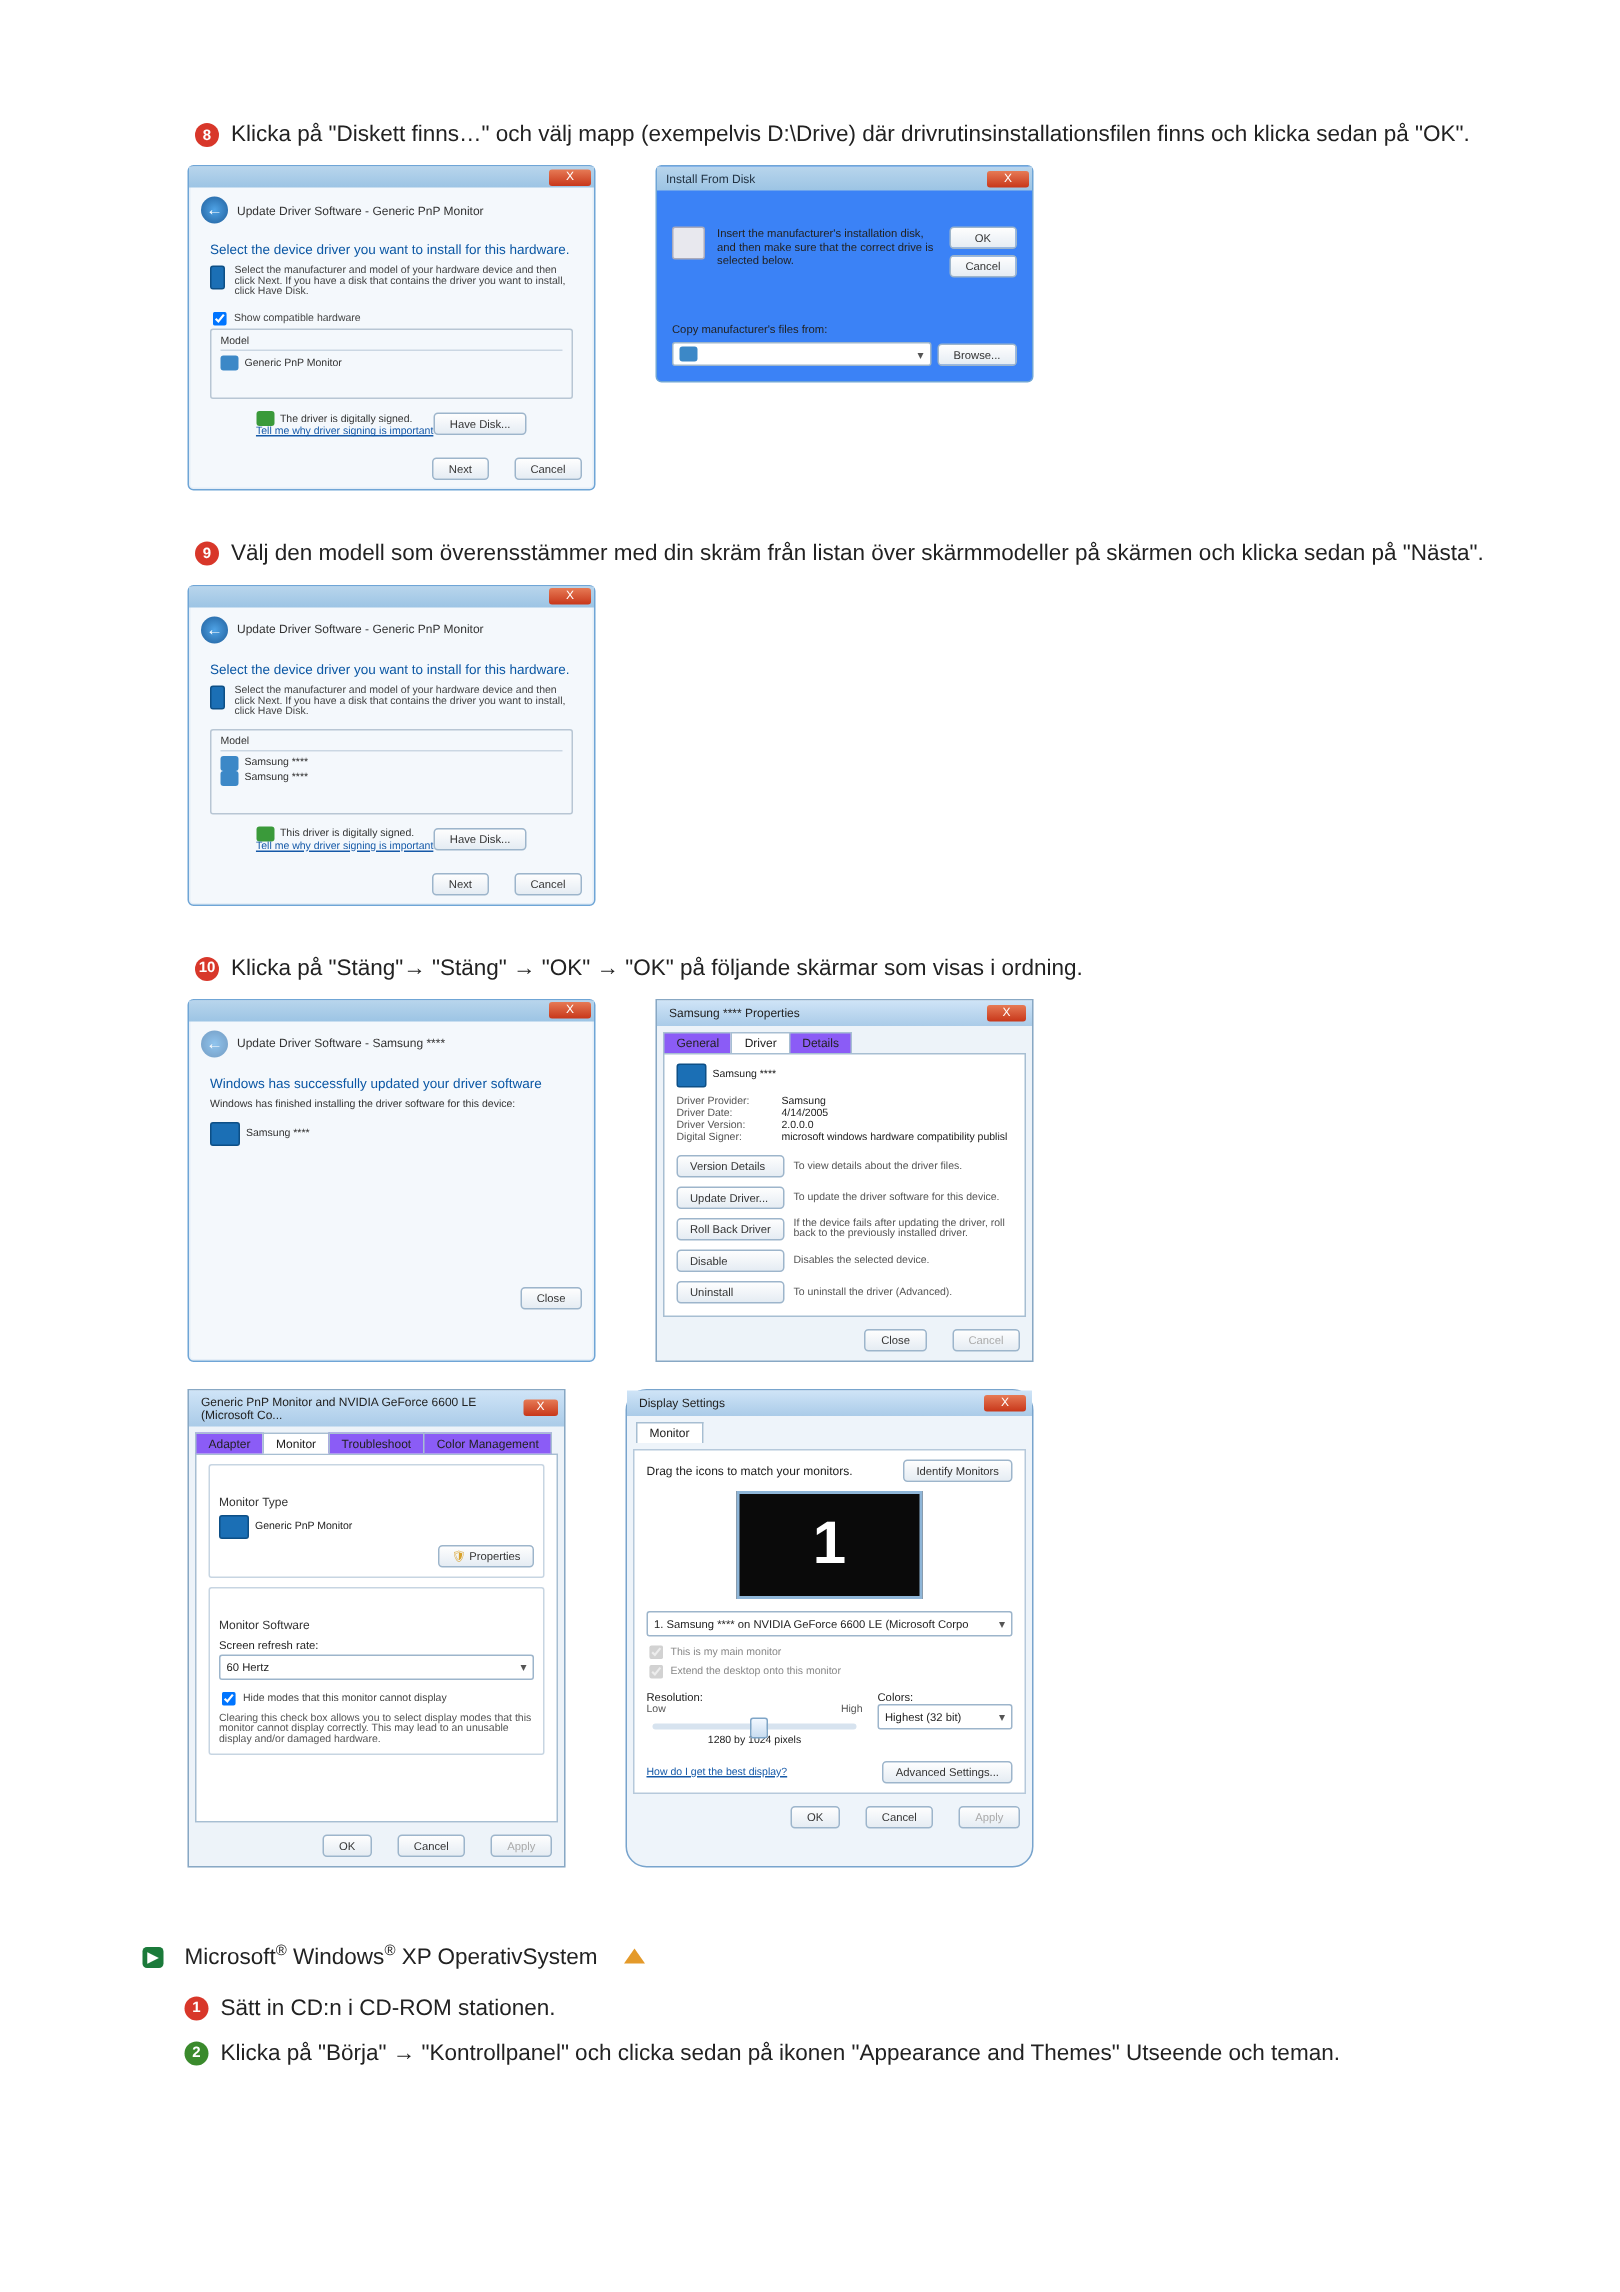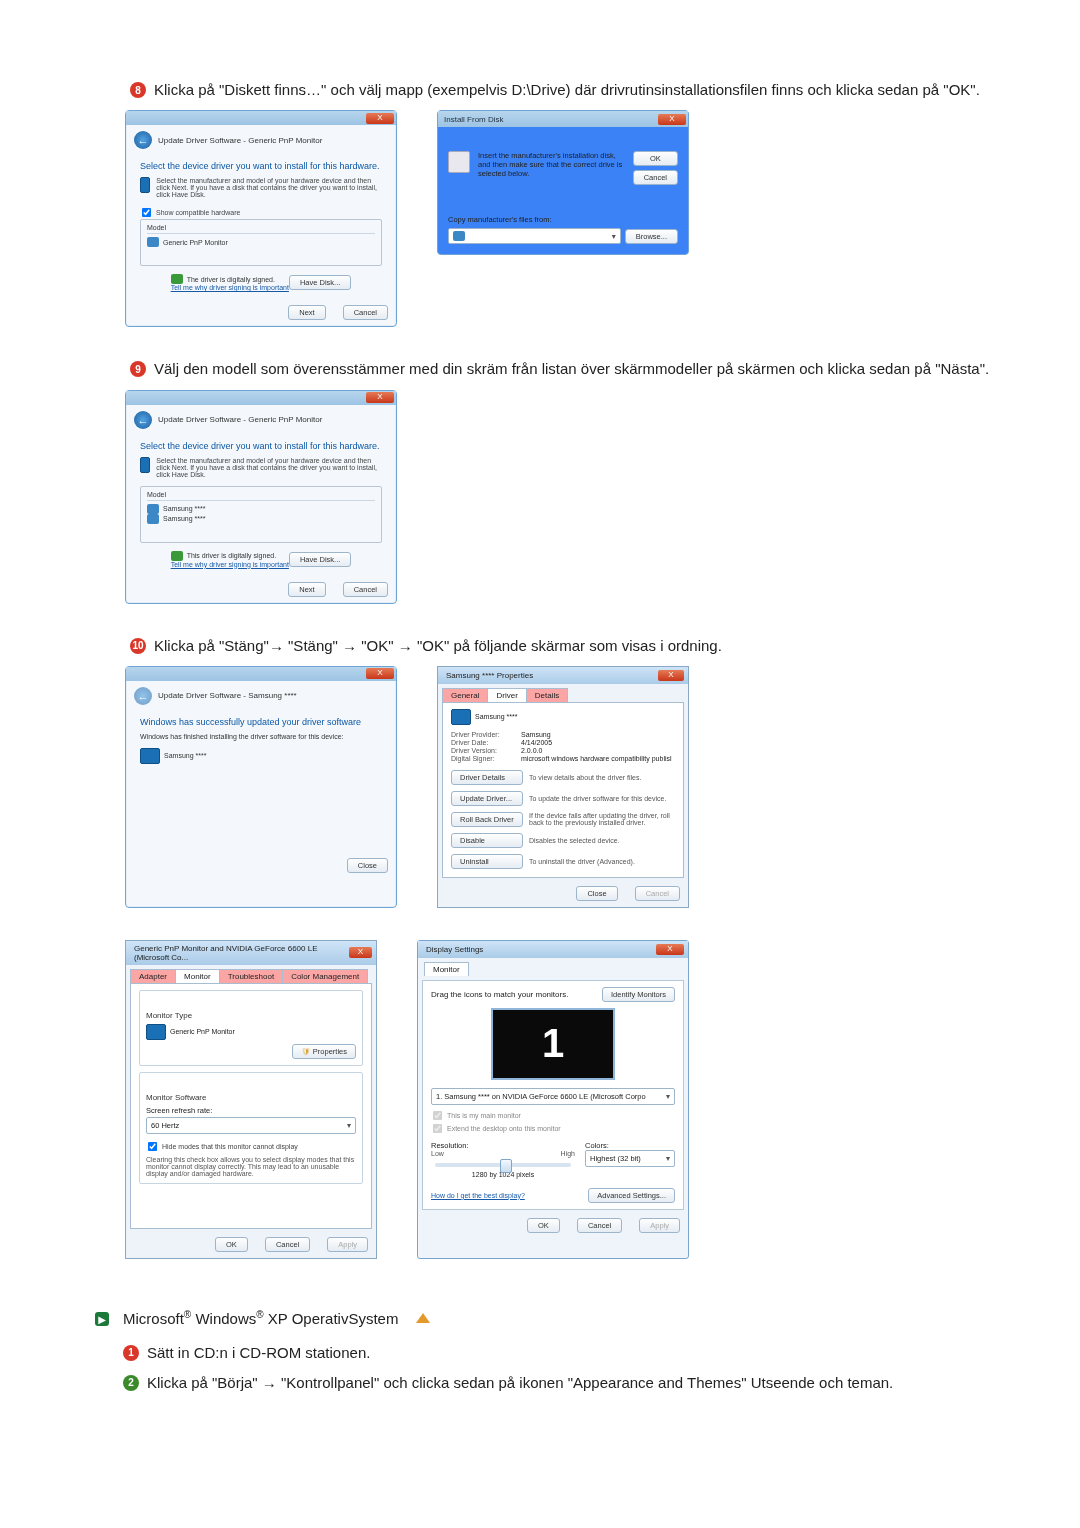--- a/index.html
+++ b/index.html
@@ -146,21 +146,21 @@
     padding:3px 4px 3px 8px;
     display:flex; justify-content:space-between; align-items:center;
     font-size:8px;
   }
   .cprop .ct .closebtn { width:26px;height:11px;}
   .tabs { display:flex; font-size:8px; padding: 4px 4px 0;}
   .tab {
     padding:2px 8px;
     border:1px solid #a7bed2;
     border-bottom:none;
-    background:#fca5a5;
+    background:#8b5cf6;
     margin-right:-1px;
   }
   .tab.active { background:#fff; }
   .cprop .panel {
     background:#fff; border:1px solid #a7bed2;
     margin:0 4px 4px; padding:6px 8px 8px;
   }
   .minirow { display:flex; gap:10px; font-size:7px; margin:1px 0;}
   .minirow .k{ color:#555; width:60px;}
   .desc { font-size:7px; color:#555; }
@@ -178,21 +178,21 @@
     padding:20px 6px 6px; margin-bottom:6px;
     font-size:8px;
   }
   .grp legend, .grp .legend { font-size:8px; color:#333; }
   .selectbox {
     height:15px; border:1px solid #9db5cb; border-radius:2px; background:#fff;
     font-size:7.5px; display:flex; align-items:center; justify-content:space-between;
     padding:0 4px;
   }
   
-  .ds { width:270px; border:1px solid #78a4cd; background:#eef4fa; font-size:8px; border-radius:3px;}
+  .ds { width:270px; border:1px solid #78a4cd; background:#eef4fa; font-size:8px; border-radius:14px;}
   .ds .dt {
     background: linear-gradient(#cfe4f7,#aacbe8);
     padding:3px 4px 3px 8px;
     display:flex; justify-content:space-between; align-items:center;
   }
   .ds .dpanel { background:#fff; border:1px solid #b6c9db; margin:4px; padding:6px 8px;}
   .monitorbox {
     width: 120px; height: 68px;
     background:#0a0a0a; color:#fff;
     display:flex; align-items:center; justify-content:center;
@@ -413,40 +413,40 @@
             </div>
           <div class="minirow">
               <span class="k">Driver Version:</span>
               <span>2.0.0.0</span>
             </div>
           <div class="minirow">
               <span class="k">Digital Signer:</span>
               <span>microsoft windows hardware compatibility publisl</span>
             </div>
           <div class="actiongrid">
-            <span class="pbtn">Driver Details</span>
+            <span class="pbtn">Version Details</span>
             <span class="desc">To view details about the driver files.</span>
             <span class="pbtn">Update Driver...</span>
             <span class="desc">To update the driver software for this device.</span>
             <span class="pbtn">Roll Back Driver</span>
             <span class="desc">If the device fails after updating the driver, roll back to the previously installed driver.</span>
             <span class="pbtn">Disable</span>
             <span class="desc">Disables the selected device.</span>
             <span class="pbtn">Uninstall</span>
             <span class="desc">To uninstall the driver (Advanced).</span>
           </div>
         </div>
         <div class="btnrow">
           <button class="vbtn">Close</button>
           <button class="vbtn disabled">Cancel</button>
         </div>
       </div>
     </div>
 
-    <div class="figs-row" style="margin-top:32px">
+    <div class="figs-row" style="margin-top:18px">
 
       <div class="cprop wide">
         <div class="ct">
           <span>Generic PnP Monitor and NVIDIA GeForce 6600 LE (Microsoft Co...</span>
           <div class="closebtn">X</div>
         </div>
         <div class="tabs">
           <div class="tab">Adapter</div>
           <div class="tab active">Monitor</div>
           <div class="tab">Troubleshoot</div>

